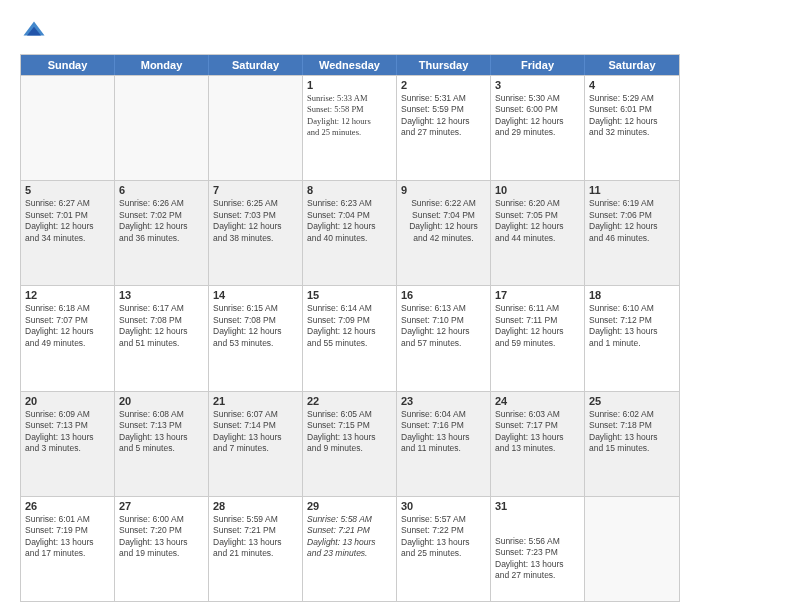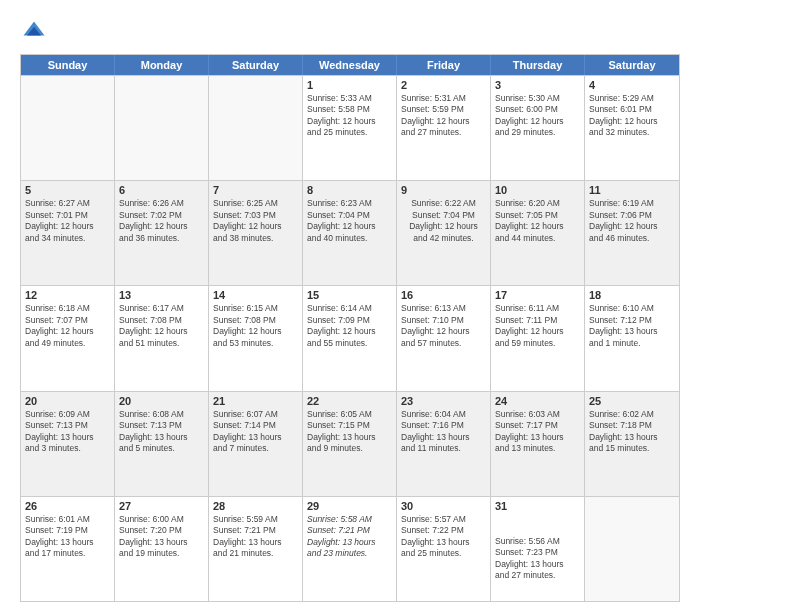--- a/index.html
+++ b/index.html
@@ -128,32 +128,32 @@
       <h2></h2>
     </div>
   </div>
 
   <div class="calendar">
     <div class="cal-header-row" id="cal-header">
         <div class="cal-header-cell">Sunday</div>
         <div class="cal-header-cell">Monday</div>
         <div class="cal-header-cell">Saturday</div>
         <div class="cal-header-cell">Wednesday</div>
+        <div class="cal-header-cell">Thursday</div>
         <div class="cal-header-cell">Friday</div>
-        <div class="cal-header-cell">Thursday</div>
         <div class="cal-header-cell">Saturday</div>
       </div>
     <div class="cal-body" id="cal-body">
         <div class="cal-week">
           <div class="cal-cell empty"></div>
           <div class="cal-cell empty"></div>
           <div class="cal-cell empty"></div>
           <div class="cal-cell">
             <div class="day-num">1</div>
-            <div class="day-info" style="white-space: pre-line;">Sunrise: 5:33 AM
+            <div class="day-info" style="white-space: pre-line; font-family: Liberation Serif, serif;">Sunrise: 5:33 AM
 Sunset: 5:58 PM
 Daylight: 12 hours
 and 25 minutes.</div>
           </div>
           <div class="cal-cell">
             <div class="day-num">2</div>
             <div class="day-info" style="white-space: pre-line;">Sunrise: 5:31 AM
 Sunset: 5:59 PM
 Daylight: 12 hours
 and 27 minutes.</div>

